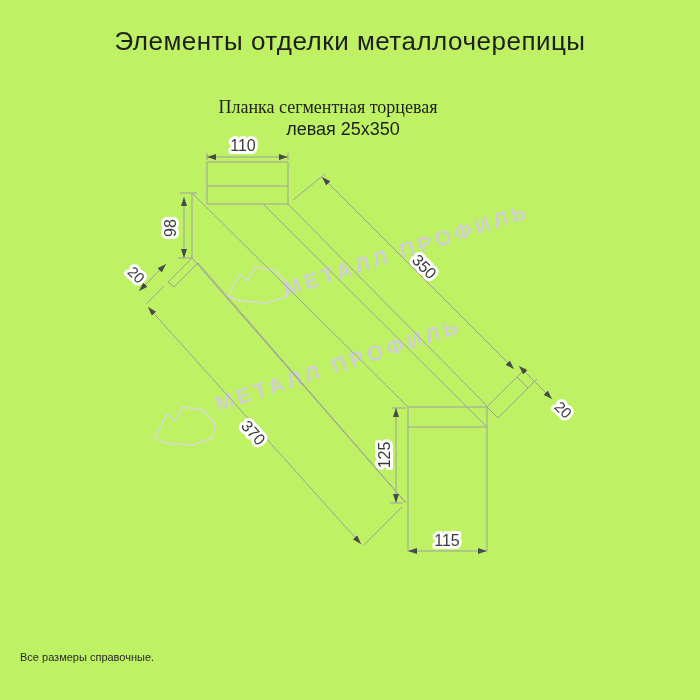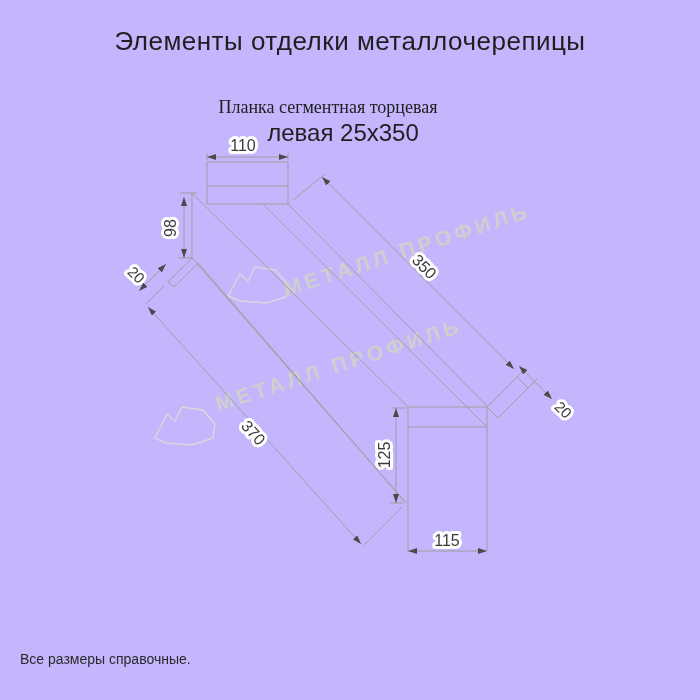--- a/index.html
+++ b/index.html
@@ -1,25 +1,25 @@
 <!DOCTYPE html>
 <html><head>
 <meta charset="utf-8">
 <style>
   html,body{margin:0;padding:0;background:#fff;}
   .stage{
-    position:relative;width:700px;height:700px;background:#c4b5fd;overflow:hidden;
+    position:relative;width:700px;height:700px;background:#bef264;overflow:hidden;
     font-family:"Liberation Sans", sans-serif;
   }
   .stage svg{position:absolute;left:0;top:0;}
   .txt{position:absolute;color:var(--text,#1f1f1f);white-space:nowrap;}
   .title{top:26px;left:0;width:700px;text-align:center;font-size:26px;letter-spacing:0.5px;}
   .sub1{top:97px;left:328px;transform:translateX(-50%);font-size:18px;font-family:Liberation Serif, serif;}
-  .sub2{top:119px;left:343px;transform:translateX(-50%);font-size:24px;}
-  .fn{left:20px;font-size:14px;color:#2a2a2a;}
+  .sub2{top:119px;left:343px;transform:translateX(-50%);font-size:18px;}
+  .fn{left:20px;font-size:11px;color:#2a2a2a;}
   .fn1{top:651px;}
   .fn2{top:668px;}
   
   .shape-line{stroke:var(--line,#9f9f9f);stroke-width:1;fill:none;}
   .dim-line{stroke:var(--line,#9a9a9a);stroke-width:1;fill:none;}
   .dim-label{fill:var(--dim-text,#3b3b3b);font-size:16px;font-family:"Liberation Sans",sans-serif;
              text-anchor:middle;paint-order:stroke;stroke:#ffffff;stroke-width:6px;stroke-linejoin:round;}
   .dim-label.small{font-size:15px;}
   .wm-text{fill:var(--watermark,#cfcfcf);font-size:21px;font-weight:bold;letter-spacing:4px;
            font-family:"Liberation Sans",sans-serif;text-anchor:middle;}

